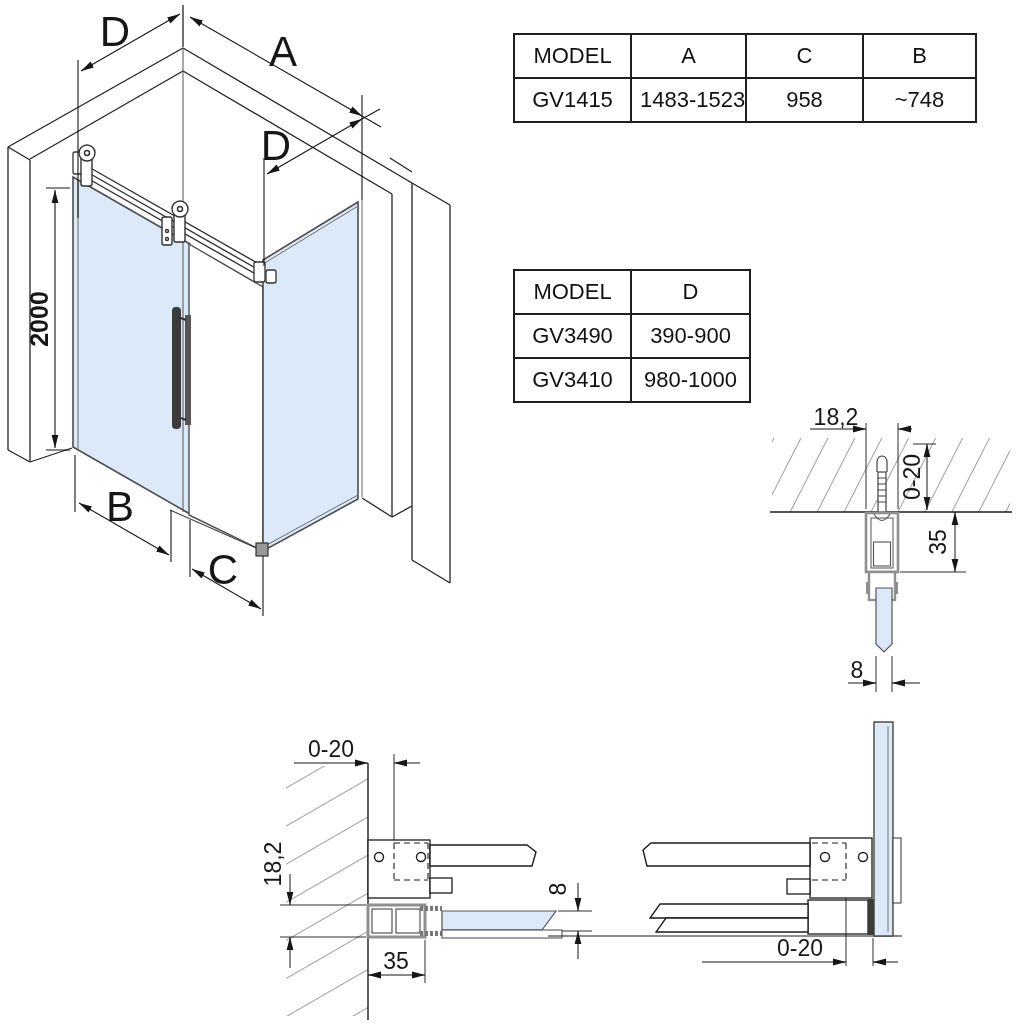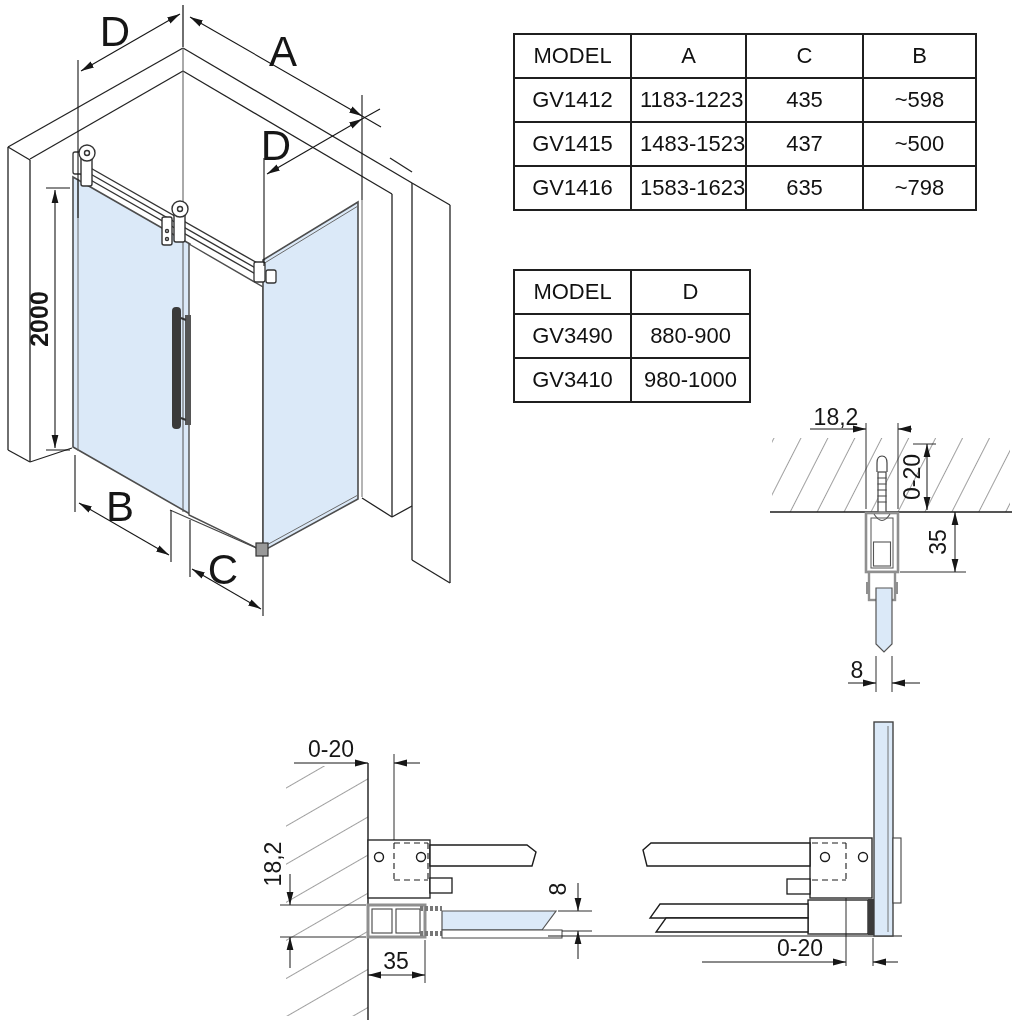--- a/index.html
+++ b/index.html
@@ -249,53 +249,41 @@
         <col style="width:113px">
       </colgroup>
   <tbody>
         <tr>
     <th>MODEL</th>
     <th>A</th>
     <th>C</th>
     <th>B</th>
   </tr>
   <tr>
-    <td>GV1412</td>
-    <td>1183-1223</td>
-    <td>435</td>
-    <td>~598</td>
-  </tr>
-  <tr>
     <td>GV1415</td>
     <td>1483-1523</td>
-    <td>437</td>
-    <td>~500</td>
-  </tr>
-  <tr>
-    <td>GV1416</td>
-    <td>1583-1623</td>
-    <td>635</td>
-    <td>~798</td>
+    <td>958</td>
+    <td>~748</td>
   </tr>
 </tbody>
     </table>
 
 <table id="table-depth" class="sizes-table">
   <colgroup>
         <col style="width:117px">
         <col style="width:119px">
       </colgroup>
   <tbody>
         <tr>
     <th>MODEL</th>
     <th>D</th>
   </tr>
   <tr>
     <td>GV3490</td>
-    <td>880-900</td>
+    <td>390-900</td>
   </tr>
   <tr>
     <td>GV3410</td>
     <td>980-1000</td>
   </tr>
 </tbody>
     </table>
 
 </div>
 

